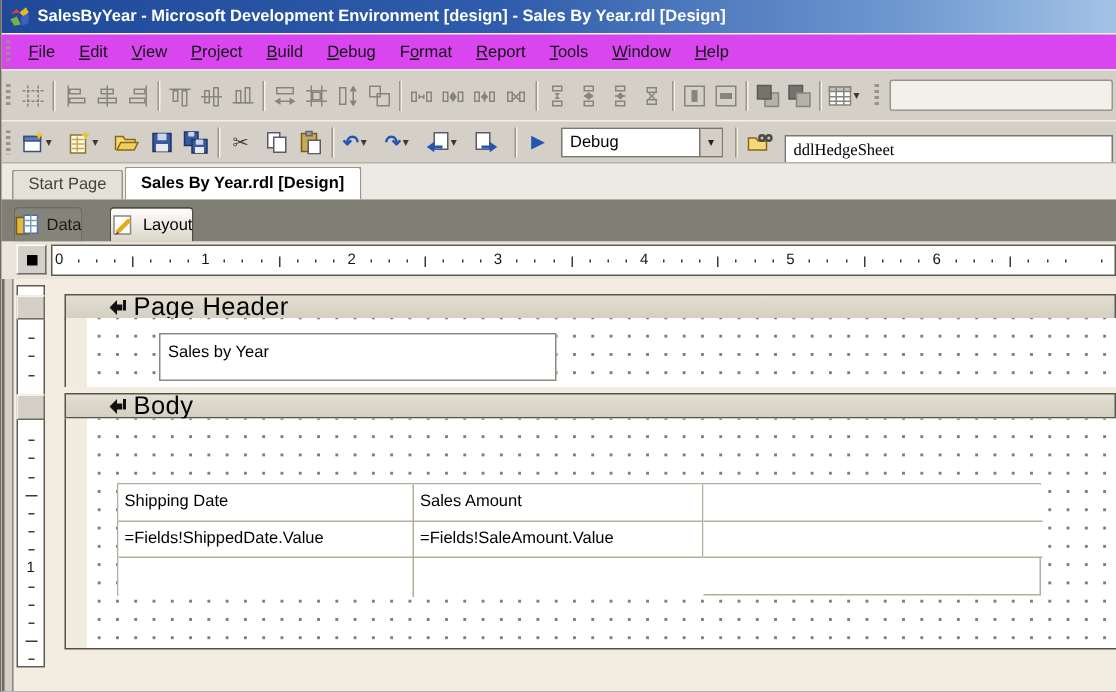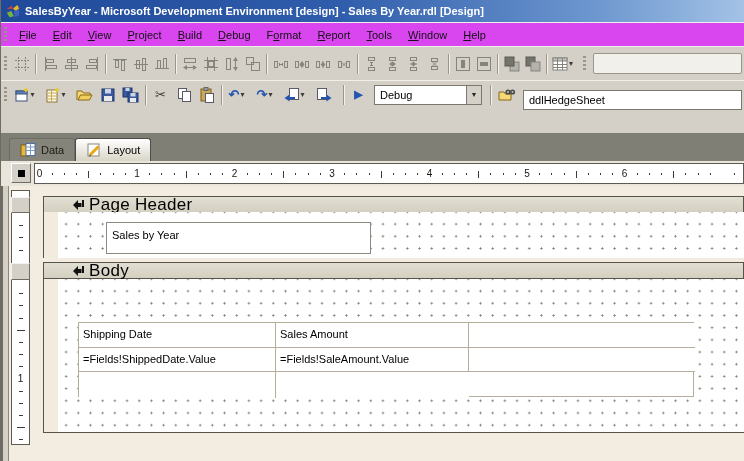--- a/index.html
+++ b/index.html
@@ -37,37 +37,37 @@
   .lt svg .f { fill:#85857e; stroke:none; }
   .caret { font-size:8px; color:#3c3a33; margin-left:1px; width:9px; flex:none; }
   .glyph { font-size:13px; color:#44423a; }
   .blue { color:#2455b0; font-weight:bold; }
   .combo { display:flex; align-items:center; height:20px; background:#fff;
     border:1px solid #7a776e; margin-left:4px; }
   .combo .val { flex:1; padding:0 5px; color:#000; }
   .combo .dd { width:15px; height:100%; background:#d4d0c8; border-left:1px solid #7a776e;
     display:flex; align-items:center; justify-content:center; font-size:8px; color:#222; }
   .findbox { flex:1; height:20px; margin:11px 2px 0 3px; background:#fff; border:1px solid #7a776e;
-    font-family:Liberation Sans, sans-serif; font-size:11px; padding:0 5px; color:#000; }
+    font-family:Liberation Serif, serif; font-size:11px; padding:0 5px; color:#000; }
   .emptybox { flex:1; height:21px; margin:0 2px 0 3px; background:#f2f0ea;
     border:1px solid #9a968c; border-radius:2px; }
   
   .doctabs { position:absolute; left:0; top:108px; right:0; height:25px;
     background:#eceae2; display:flex; align-items:flex-end; padding-left:7px;
     border-top:1px solid #b5b2a8; }
   .doctab { height:20px; line-height:18px; padding:0 10px; margin-right:1px;
     border:1px solid #9a968c; border-bottom:none; border-radius:2px 2px 0 0;
     background:#e4e1d8; color:#46443c; }
   .doctab.active { background:#fff; color:#000; font-weight:bold; height:22px; line-height:20px; }
   
   .designerbar { position:absolute; left:0; top:133px; right:0; height:28px;
     background:#807f76; display:flex; align-items:flex-end; padding-left:8px; }
-  .dtab { height:23px; display:flex; align-items:center; gap:5px; padding:0 10px;
+  .dtab { height:23px; display:flex; align-items:center; gap:5px; padding:0 0;
     border:1px solid #6e6d64; border-bottom:none; border-radius:3px 3px 0 0;
-    background:#85847a; color:#1b1b15; margin-right:0; }
+    background:#85847a; color:#1b1b15; margin-right:18px; }
   .dtab.active { background:linear-gradient(#ffffff,#d9d5c7); border-color:#4e4d45; color:#000; }
   
   .rulerrow { position:absolute; left:0; top:161px; right:0; height:25px; background:#eae5da; }
   .cornerbtn { position:absolute; left:10px; top:2px; width:20px; height:20px; background:#d4d0c8;
     border:1px solid; border-color:#fff #6e6b63 #6e6b63 #fff;
     display:flex; align-items:center; justify-content:center; }
   .cornerbtn .sq { width:7px; height:7px; background:#000; }
   .hruler { position:absolute; left:33px; top:2px; right:0; height:21px;
     background:#fff; border:1px solid #5c5a52; overflow:hidden; }
   .tick { position:absolute; top:9px; width:1px; height:2px; background:#3a3a35; }
@@ -423,20 +423,24 @@
           <path d="M1 13V5h5l1.5 2H13v6z" fill="#f5d87a" stroke="#8a6914"></path>
           <circle cx="10" cy="5" r="2.6" fill="#4a4a42"></circle>
           <circle cx="14.5" cy="5" r="2.6" fill="#4a4a42"></circle>
           <circle cx="10" cy="5" r="1" fill="#b8cce0"></circle>
           <circle cx="14.5" cy="5" r="1" fill="#b8cce0"></circle>
         </svg>
       </div>
     <input class="findbox" readonly="" value="ddlHedgeSheet" style="">
   </div>
 
+  <div class="doctabs">
+    <div class="doctab"><span>Start Page</span></div>
+    <div class="doctab active"><span>Sales By Year.rdl [Design]</span></div>
+  </div>
 
   <div class="designerbar">
     <div class="dtab">
       <svg width="16" height="16" viewBox="0 0 16 16">
           <rect x="1" y="3" width="8" height="11" fill="#e6b93c" stroke="#7a5c10"></rect>
           <rect x="6" y="1.5" width="9" height="12" fill="#fff" stroke="#4a6fa5"></rect>
           <path d="M6 5h9M6 8.5h9M10.5 1.5v12" stroke="#7a9cc8" fill="none"></path>
         </svg>
       <span>Data</span>
     </div>

